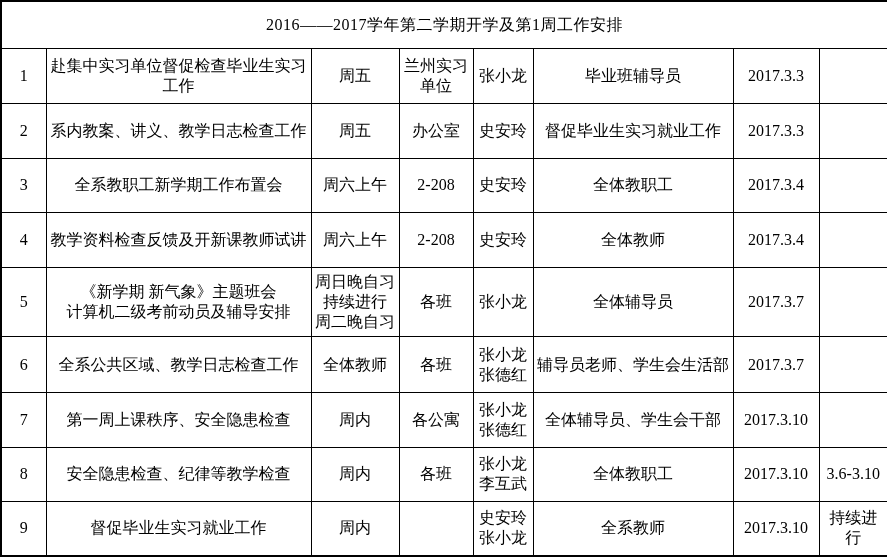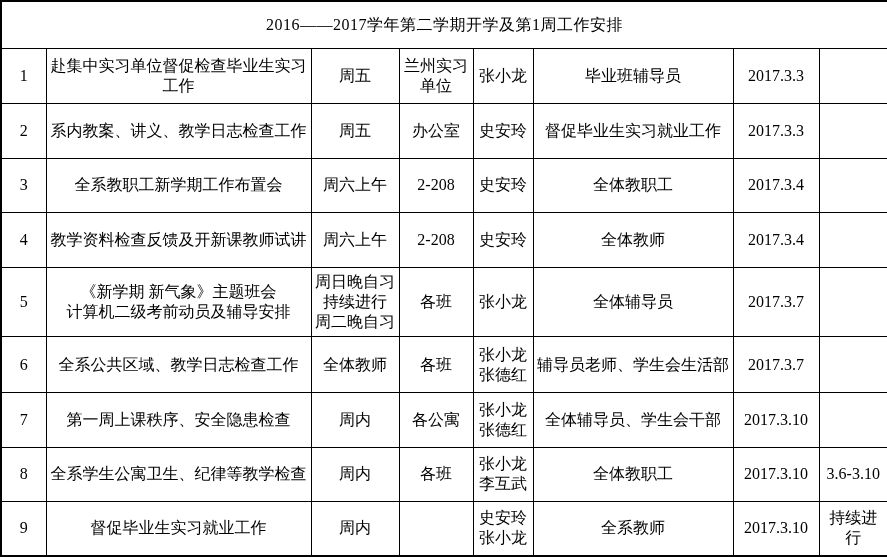--- a/index.html
+++ b/index.html
@@ -146,21 +146,21 @@
     <td>各公寓</td>
     <td>张小龙
 张德红</td>
     <td>全体辅导员、学生会干部</td>
     <td>2017.3.10</td>
     <td></td>
   </tr>
 
   <tr>
     <td>8</td>
-    <td>全系学生公寓卫生、纪律等教学检查</td>
+    <td>安全隐患检查、纪律等教学检查</td>
     <td>周内</td>
     <td>各班</td>
     <td>张小龙
 李互武</td>
     <td>全体教职工</td>
     <td>2017.3.10</td>
     <td>3.6-3.10</td>
   </tr>
 
   <tr>

